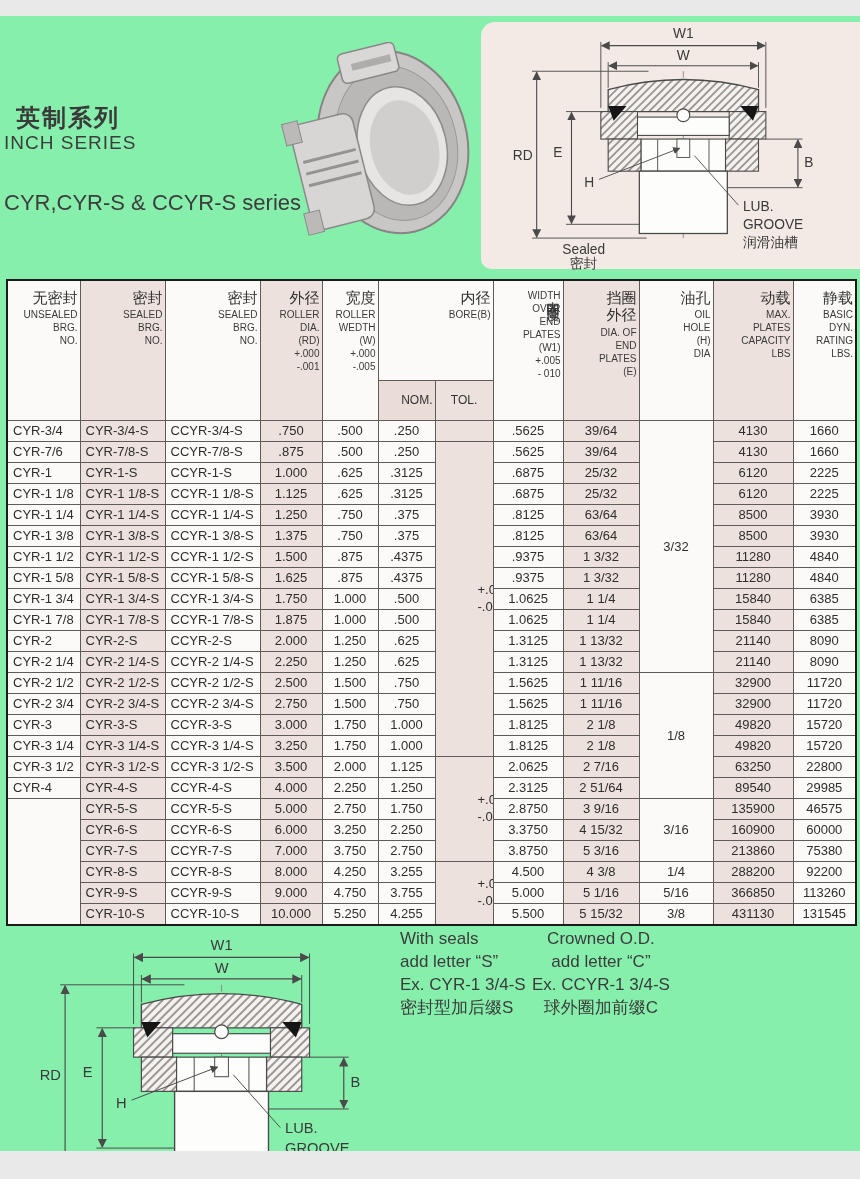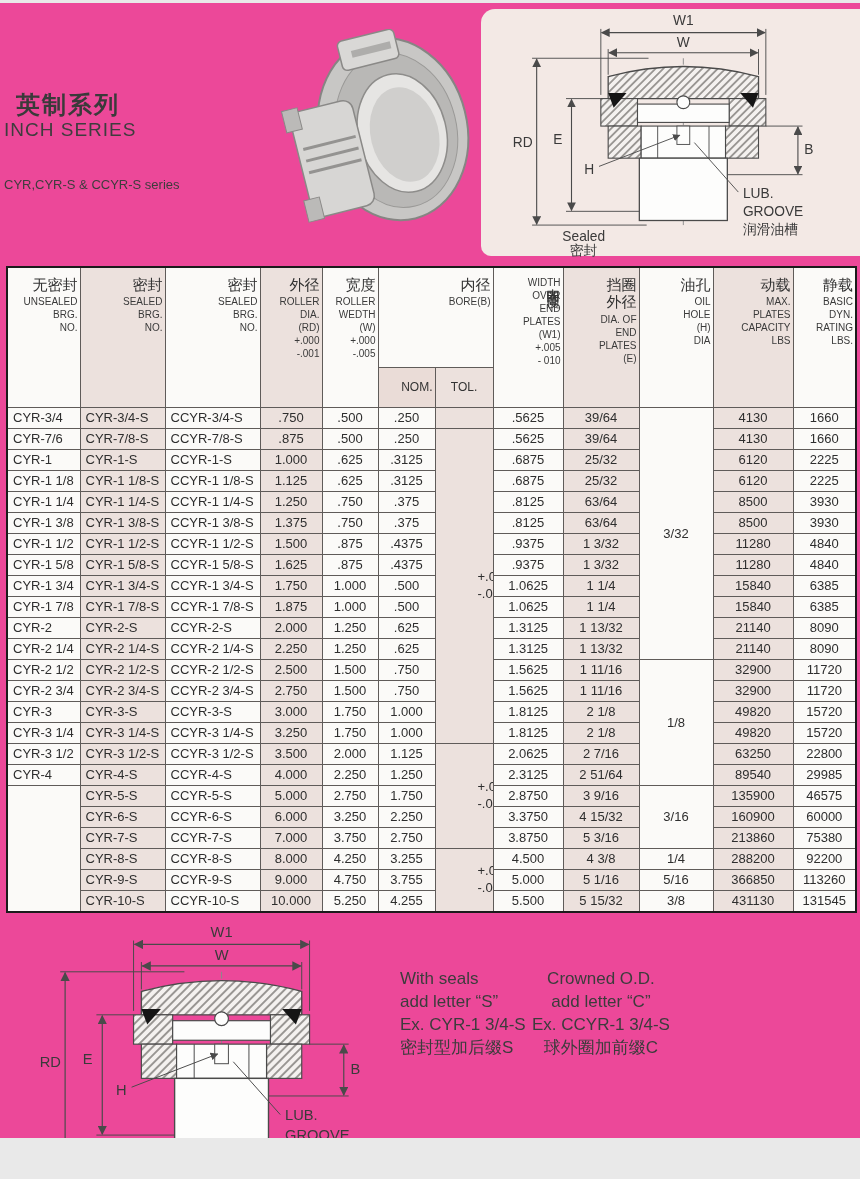--- a/index.html
+++ b/index.html
@@ -1,26 +1,26 @@
 <!DOCTYPE html>
 <html><head>
 <meta charset="utf-8">
 <style>
   html,body{margin:0;padding:0;background:#e9e9e9;}
   .page{
-    position:relative;width:860px;height:1135px;margin:3px auto;
-    background:#ec4899;overflow:hidden;
+    position:relative;width:860px;height:1135px;margin:16px auto;
+    background:#86efac;overflow:hidden;
     font-family:"Liberation Sans", sans-serif;color:#2e2e2e;
   }
   
   .pink-panel{position:absolute;left:481px;top:6px;width:379px;height:247px;
     background:#f3e9e5;border-radius:14px 0 0 10px;}
   .title-zh{position:absolute;left:16px;top:86px;font-size:24px;font-weight:bold;color:#3a3a3a;letter-spacing:2px;}
   .title-en{position:absolute;left:4px;top:116px;font-size:19px;color:#3d3d3d;letter-spacing:1px;}
-  .series-line{position:absolute;left:4px;top:174px;font-size:13px;color:#3d3d3d;}
+  .series-line{position:absolute;left:4px;top:174px;font-size:22px;color:#3d3d3d;}
   .photo{position:absolute;left:276px;top:26px;width:212px;height:210px;}
   .diag-top{position:absolute;left:500px;top:2px;width:330px;height:255px;}
   
   .tbl-wrap{position:absolute;left:6px;top:263px;width:849px;}
   table.spec{border-collapse:collapse;table-layout:fixed;width:849px;
     border:2px solid #1b1b1b;font-size:13px;}
   .spec th,.spec td{border:1px solid #5f5b59;overflow:hidden;}
   .spec td{height:20px;padding:0 2px;text-align:center;white-space:nowrap;}
   .spec td.l{text-align:left;padding-left:5px;}
   .spec td.pre{white-space:pre-line;line-height:1.3;padding-left:42px;}
@@ -30,21 +30,21 @@
   thead tr.r1{height:100px;text-align:right;}
   thead tr.r2{height:40px;}
   .spec th{font-weight:normal;vertical-align:top;padding:8px 2px 2px 2px;position:relative;}
   .spec th .zh{font-size:15px;color:#333;line-height:1.15;white-space:pre-line;margin-bottom:2px;}
   .spec th .en{font-size:10px;color:#3a3a3a;line-height:1.3;white-space:pre-line;letter-spacing:0;}
   .spec th.sub{vertical-align:middle;padding:2px;font-size:12px;color:#333;}
   .spec th.sub.nomh{text-align:right;padding-left:6px;}
   .vzh{position:absolute;right:1px;top:10px;writing-mode:vertical-rl;font-size:13px;color:#333;letter-spacing:2px;}
   
   .diag-bottom{position:absolute;left:26px;top:912px;width:352px;height:272px;}
-  .note{position:absolute;top:964px;font-size:17px;line-height:23px;color:#3c3c3c;white-space:pre-line;}
+  .note{position:absolute;top:911px;font-size:17px;line-height:23px;color:#3c3c3c;white-space:pre-line;}
   .note.n1{left:400px;}
   .note.n2{left:532px;text-align:center;}
   
   .dtext{font-family:"Liberation Sans",sans-serif;font-size:15px;fill:#3a3a3a;}
 </style>
 </head>
 <body>
 
 <div class="page">
 

